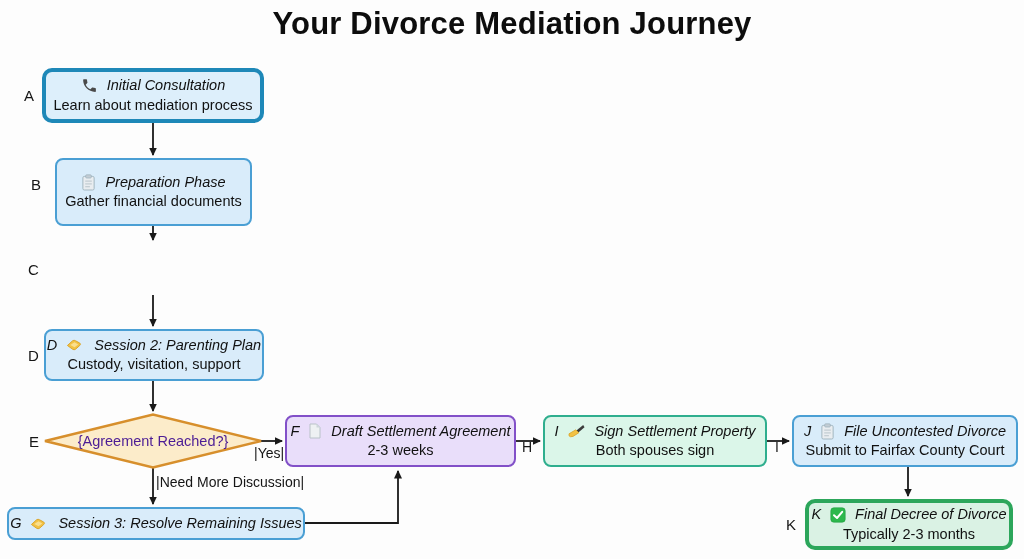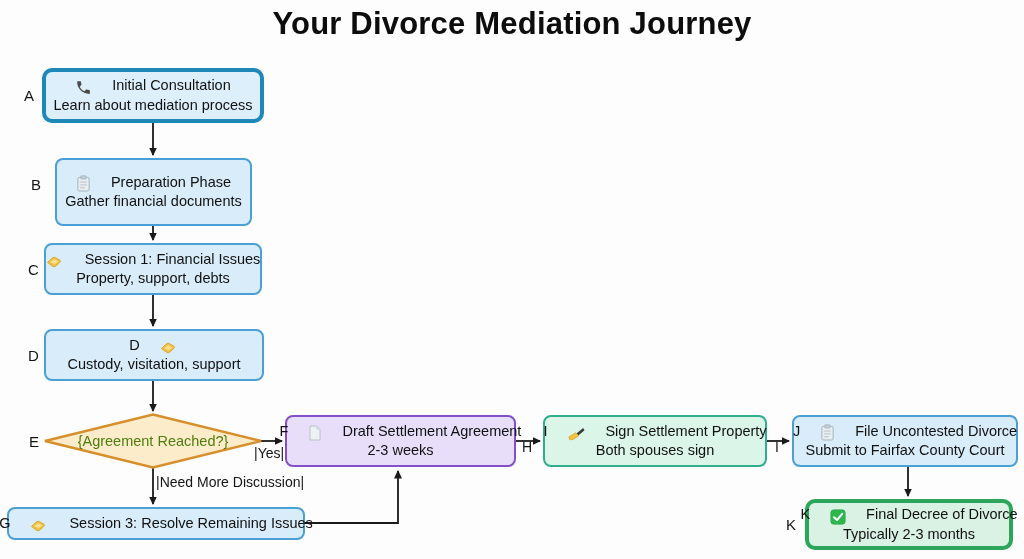--- a/index.html
+++ b/index.html
@@ -8,36 +8,36 @@
     font-family:"Liberation Sans", sans-serif;color:#111;
   }
   #title{
     position:absolute;left:0;top:6px;width:1024px;text-align:center;
     font-size:31px;font-weight:bold;color:#0d0d0d;letter-spacing:.2px;
   }
   .node{
     position:absolute;display:flex;flex-direction:column;justify-content:center;align-items:center;
     border-radius:8px;font-size:14.5px;line-height:1.32;text-align:center;box-sizing:border-box;
   }
-  .node .l1{display:flex;align-items:flex-end;justify-content:center;gap:20px;white-space:nowrap;}
+  .node .l1{display:flex;align-items:center;justify-content:center;gap:9px;white-space:nowrap;font-style:italic;}
   .node .pfx{white-space:nowrap;}
   .blue{background:#d9ecfa;border:2.5px solid #4a9fd4;}
   .blue-thick{background:#ddeffb;border:4px solid #1e88b8;border-radius:10px;}
   .purple{background:#e9defa;border:2.5px solid #8250c8;}
   .green{background:#dbf6e9;border:2.5px solid #2fae8e;}
   .green-thick{background:#daf2e4;border:4px solid #2ca65b;border-radius:10px;}
   .node-label{
     position:absolute;font-size:15px;color:#151515;line-height:1;
   }
   .edge-label{
     position:absolute;font-size:14px;color:#151515;line-height:1;white-space:nowrap;margin-top:24px;
   }
   #diamond-text{
     position:absolute;left:45px;top:414px;width:216px;height:54px;
-    display:flex;align-items:center;justify-content:center;font-size:14.5px;color:#4d7c0f;
+    display:flex;align-items:center;justify-content:center;font-size:14.5px;color:#4c1d95;
   }
   svg.icon{flex:0 0 auto;display:block;}
   #edges{position:absolute;left:0;top:0;pointer-events:none;}
 </style>
 </head>
 <body>
 
 <div id="canvas">
 
   <div id="title">Your Divorce Mediation Journey</div>
@@ -93,38 +93,29 @@
           <rect x="5" y="0.8" width="6" height="3.4" rx="1" fill="#c3cdd4" stroke="#9fb3bd" stroke-width="0.8"></rect>
           <line x1="4.5" y1="7.5" x2="11.5" y2="7.5" stroke="#b6c2c9"></line>
           <line x1="4.5" y1="10.5" x2="11.5" y2="10.5" stroke="#b6c2c9"></line>
           <line x1="4.5" y1="13.5" x2="9.5" y2="13.5" stroke="#b6c2c9"></line>
         </svg>
       <span>Preparation Phase</span>
     </div>
     <div>Gather financial documents</div>
   </div>
 
-  <div class="node blue" style="left:44px;top:243px;width:218px;height:52px">
-    <div class="l1">
-      <svg class="icon" width="19" height="14" viewBox="0 0 20 14">
-          <path d="M1.5 7.5 L7 2.5 Q8.5 1.5 10 2.5 L14.5 5 Q16 6 14.5 7.5 L10 11.5 Q8.5 12.5 7 11.5 Z" fill="#f2c244" stroke="#d9a32a"></path>
-          <path d="M4.5 7 L9 4.2 L12.8 6.5 L9 9.3 Z" fill="#fadf8f"></path>
-        </svg>
-      <span>Session 1: Financial Issues</span>
-    </div>
-    <div>Property, support, debts</div>
-  </div>
 
   <div class="node blue" style="left:44px;top:329px;width:220px;height:52px">
     <div class="l1">
       <span class="pfx">D</span>
       <svg class="icon" width="19" height="14" viewBox="0 0 20 14">
           <path d="M1.5 7.5 L7 2.5 Q8.5 1.5 10 2.5 L14.5 5 Q16 6 14.5 7.5 L10 11.5 Q8.5 12.5 7 11.5 Z" fill="#f2c244" stroke="#d9a32a"></path>
           <path d="M4.5 7 L9 4.2 L12.8 6.5 L9 9.3 Z" fill="#fadf8f"></path>
         </svg>
+      <span>Session 2: Parenting Plan</span>
     </div>
     <div>Custody, visitation, support</div>
   </div>
 
   <div id="diamond-text">{Agreement Reached?}</div>
 
   <div class="node purple" style="left:285px;top:415px;width:231px;height:52px">
     <div class="l1">
       <span class="pfx">F</span>
       <svg class="icon" width="14" height="16" viewBox="0 0 14 16">

